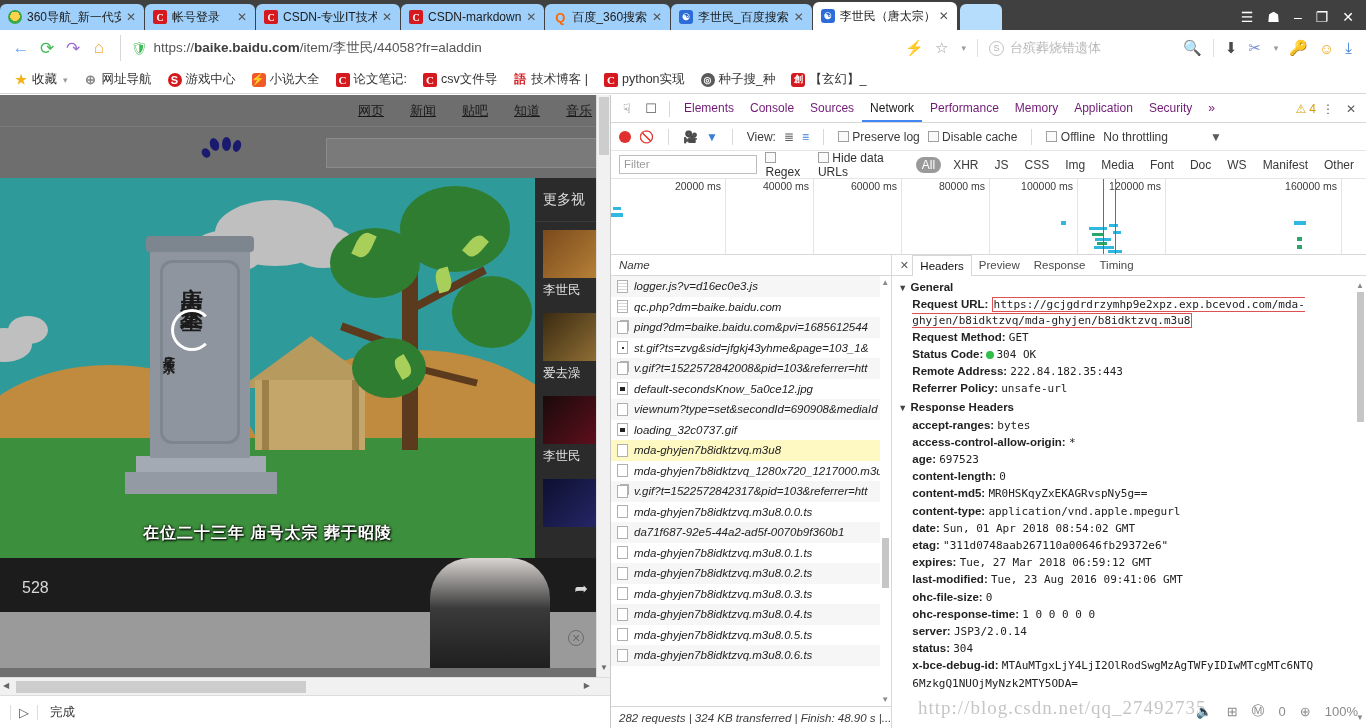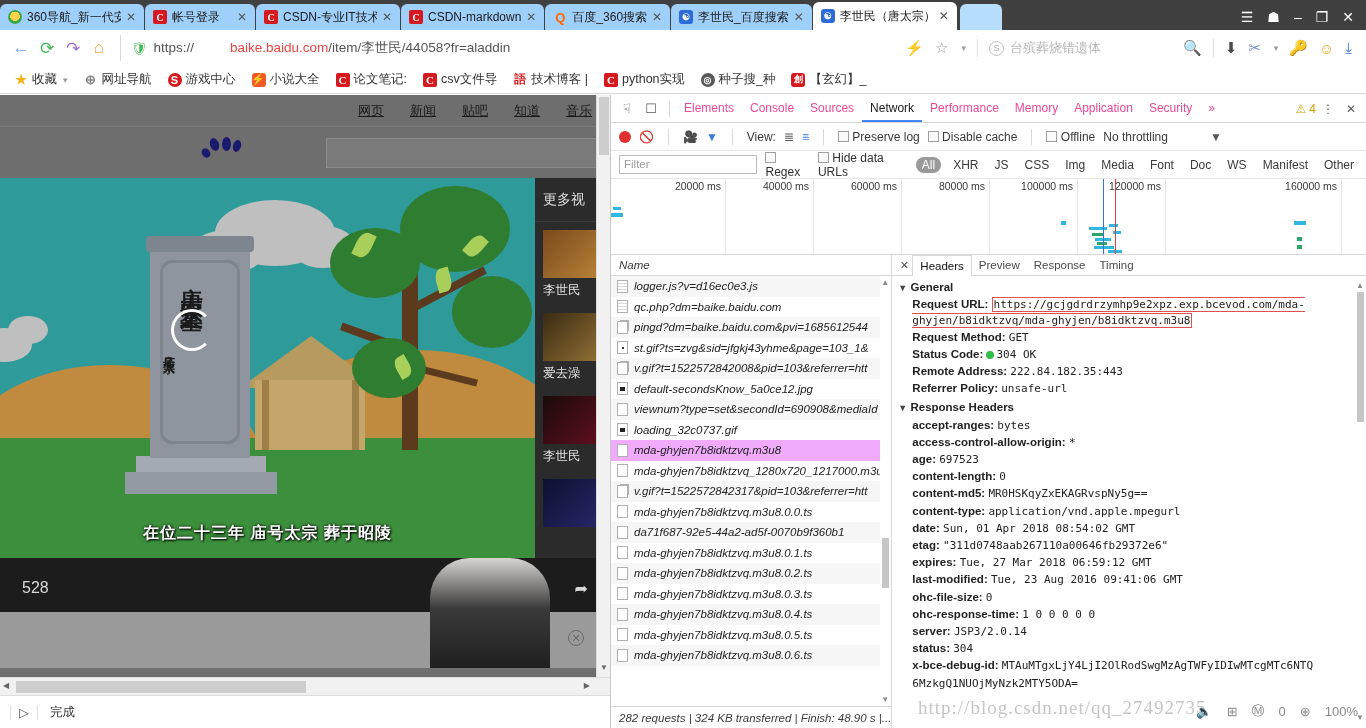--- a/index.html
+++ b/index.html
@@ -57,21 +57,21 @@
   .navicon.fwd { color: #9b6fd4; }
   .navicon.home { color: #f2a33c; }
   .urlbar {
     flex: 1 1 auto; height: 26px; margin: 0 6px 0 8px;
     border-left: 1px solid #d8d8d8;
     display: flex; align-items: center; gap: 6px; padding-left: 10px;
     font-size: 13.5px; color: #555;
   }
   .shield { color: #3fba54; font-size: 13px; }
   .urltext { white-space: nowrap; }
-  .urltext b { color: #ef4444; font-weight: normal; margin-left: 36px; }
+  .urltext b { color: #404040; font-weight: bold; }
   .navright { display: flex; align-items: center; gap: 11px; padding-right: 6px;
               font-size: 15px; color: #9a9a9a; }
   .navright .sep { width: 1px; height: 18px; background: #e0e0e0; }
   .searchpill { display: flex; align-items: center; gap: 6px; font-size: 13px; color: #b9b9b9; }
   .circ-s { width: 15px; height: 15px; border: 1.4px solid #c0c0c0; border-radius: 50%;
             font-size: 9px; display: flex; align-items: center; justify-content: center; color: #b0b0b0; }
   .ic-dl { color: #4a4a4a; } .ic-cut { color: #7b8fd6; } .ic-key { color: #f0a81e; }
   .ic-smile { color: #f0a81e; } .ic-down { color: #3b7fd4; }
 
   .bookmarks {
@@ -204,21 +204,21 @@
 
   
   .devtools { position: absolute; top: 95px; left: 610px; width: 756px; height: 633px;
               background: #fff; border-left: 1px solid #c9c9c9; font-size: 12px;
               color: #303030; display: flex; flex-direction: column; }
   .dt-tabs { height: 28px; display: flex; align-items: center; gap: 0;
              border-bottom: 1px solid #d8d8d8; padding: 0 4px; }
   .dt-iconbtn { width: 24px; height: 22px; display: flex; align-items: center;
                 justify-content: center; color: #5a5a5a; font-size: 13px; }
   .dt-vsep { width: 1px; height: 16px; background: #d8d8d8; margin: 0 6px; }
-  .dt-tab { padding: 0 8px; height: 27px; line-height: 27px; color: #ec4899; font-size: 12px; white-space: nowrap; }
+  .dt-tab { padding: 0 8px; height: 27px; line-height: 27px; color: #701a75; font-size: 12px; white-space: nowrap; }
   .dt-tab.active { color: #1a1a1a; box-shadow: inset 0 -2px 0 #4285f4; }
   .dt-warn { color: #d79b00; margin-left: auto; display: flex; align-items: center; gap: 3px; }
   .dt-more { color: #5a5a5a; padding: 0 6px; }
 
   .dt-toolbar { height: 28px; display: flex; align-items: center; gap: 8px;
                 border-bottom: 1px solid #e6e6e6; padding: 0 8px; color: #5a5a5a; }
   .rec { width: 12px; height: 12px; border-radius: 50%; background: #e02f2f; }
   .cbx { width: 11px; height: 11px; border: 1px solid #a0a0a0; background: #fafafa;
          display: inline-block; vertical-align: -1px; }
   .lbl { color: #3a3a3a; }
@@ -241,21 +241,21 @@
 
   .dt-body { flex: 1 1 auto; display: flex; min-height: 0; }
   .reqlist { width: 288px; border-right: 1px solid #d8d8d8; display: flex;
              flex-direction: column; min-height: 0; font-style: italic; }
   .reqhead { height: 21px; border-bottom: 1px solid #d8d8d8; display: flex;
              align-items: center; padding-left: 8px; font-size: 11.5px; color: #3a3a3a; background: #fff; }
   .reqrows { flex: 1 1 auto; overflow: hidden; position: relative; }
   .reqrow { height: 20.5px; display: flex; align-items: center; gap: 6px;
             padding-left: 6px; font-size: 11.5px; color: #222; white-space: nowrap; }
   .reqrow:nth-child(odd) { background: #f6f6f6; }
-  .reqrow.sel { background: #f0abfc; }
+  .reqrow.sel { background: #fef9c3; }
   .ficon { width: 11px; height: 13px; flex: 0 0 11px; border: 1px solid #b0b0b0; background: #fff; }
   .ficon.js { background: repeating-linear-gradient(180deg,#fff 0 2px,#d8d8d8 2px 3px); }
   .ficon.img { background: #fff; position: relative; }
   .ficon.img::after { content:""; position:absolute; left:2px; top:4px; width:5px; height:4px; background:#222; }
   .ficon.doc { background: #fff; box-shadow: 2px -2px 0 -1px #b0b0b0; }
   .ficon.dot { background:#fff; position:relative;}
   .ficon.dot::after{content:"";position:absolute;left:4px;top:5px;width:2px;height:2px;background:#333;}
   .reqscroll { position: absolute; right: 0; top: 0; bottom: 0; width: 11px; background: #fff; }
   .reqscroll .ar { position: absolute; left: 1px; color: #8a8a8a; font-size: 8px; }
   .reqscroll .ar.up { top: 2px; } .reqscroll .ar.dn { bottom: 2px; }

